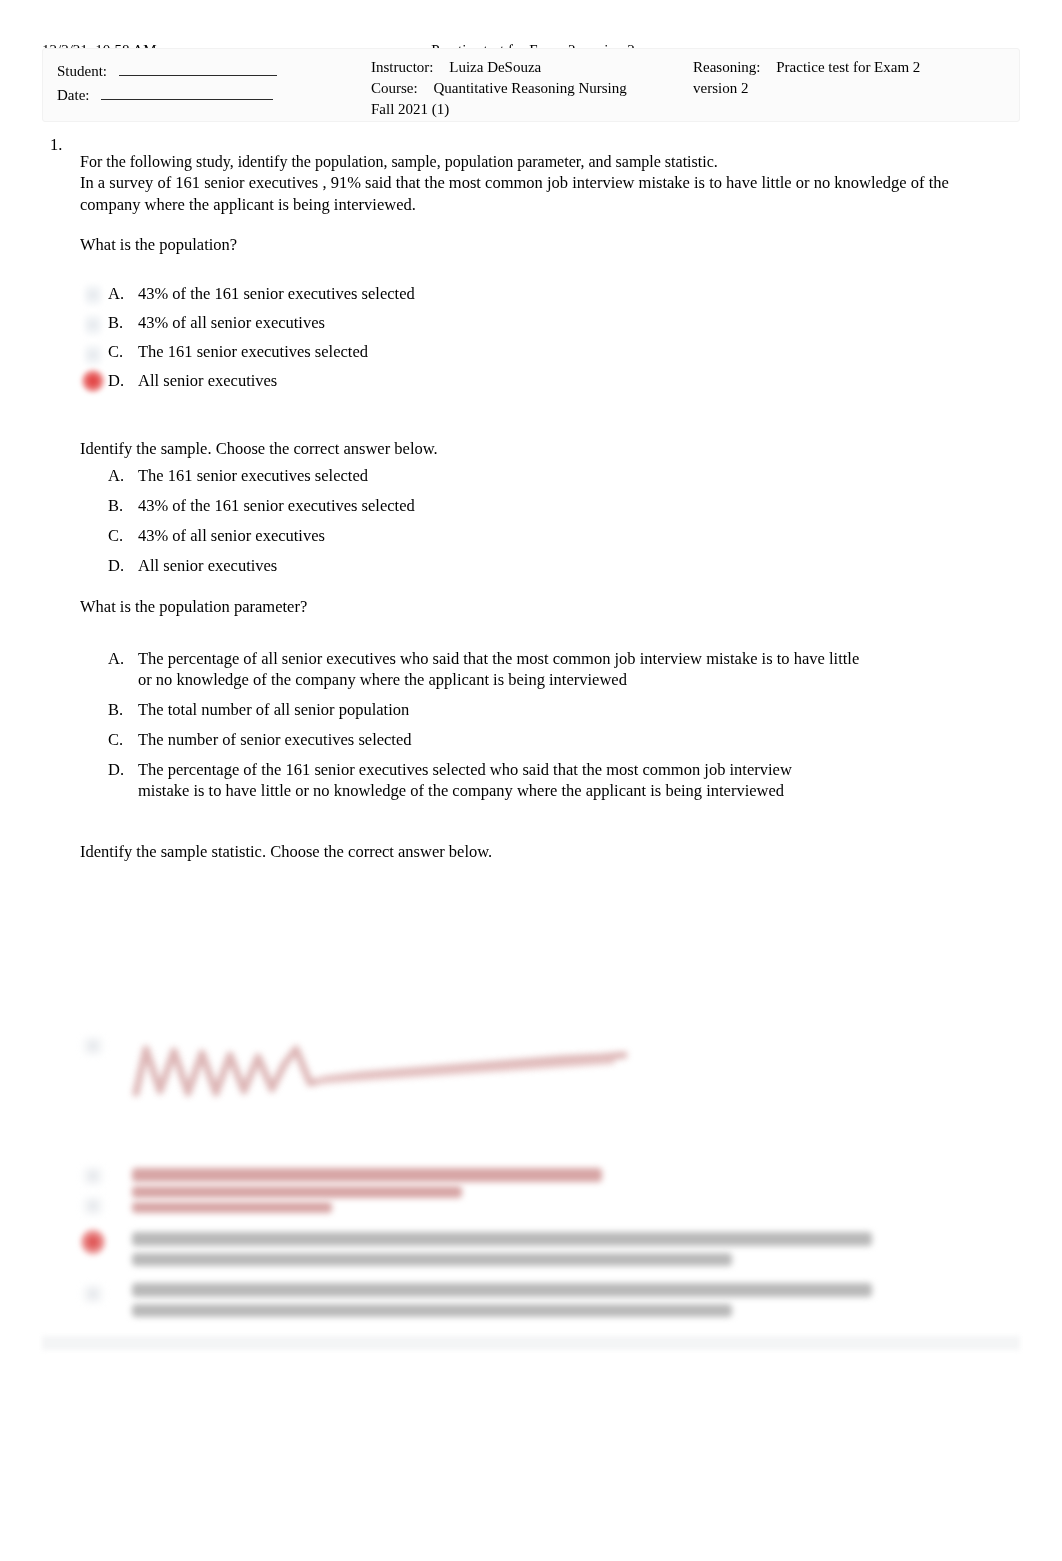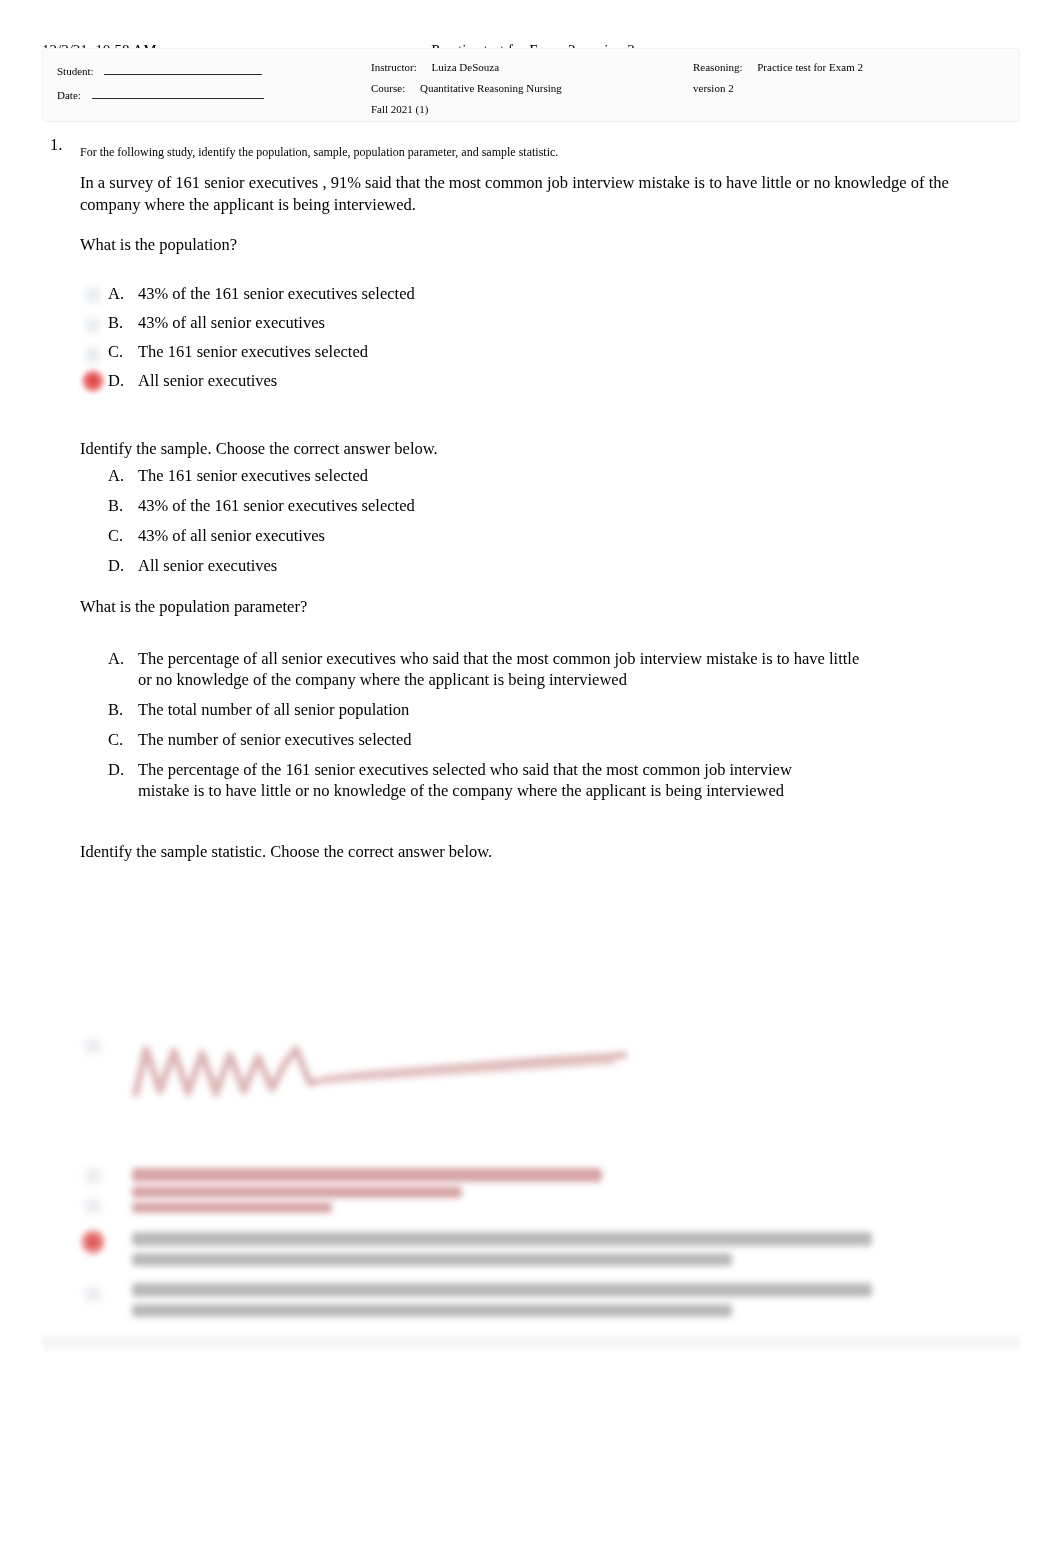--- a/index.html
+++ b/index.html
@@ -47,21 +47,21 @@
     position: absolute;
     left: 42px;
     top: 48px;
     width: 978px;
     height: 74px;
     background: #fbfbfb;
     border: 1px solid #f2f2f2;
     border-radius: 3px;
     box-sizing: border-box;
   }
-  .info-col { position: absolute; font-size: 11px; line-height: 21px; }
+  .info-col { position: absolute; font-size: 15px; line-height: 21px; }
   .info-col.c1 { left: 14px;  top: 12px; width: 310px; }
   .info-col.c2 { left: 328px; top: 8px;  width: 320px; }
   .info-col.c3 { left: 650px; top: 8px;  width: 320px; }
 
   .field-row { display: block; white-space: nowrap; margin-bottom: 3px; }
   .field-label { display: inline-block; }
   .blank-line {
     display: inline-block;
     border-bottom: 1px solid #2b2b2b;
     height: 13px;
@@ -84,23 +84,23 @@
   }
   .q-number {
     position: absolute;
     left: 50px;
     top: 3px;
     font-size: 16.5px;
   }
   .q-stem {
     position: absolute;
     left: 80px;
-    top: 9px;
+    top: 19px;
     width: 900px;
-    font-size: 12px;
+    font-size: 16px;
     line-height: 22px;
   }
 
   .para {
     position: absolute;
     left: 80px;
     width: 890px;
     font-size: 16.5px;
     line-height: 22px;
   }

